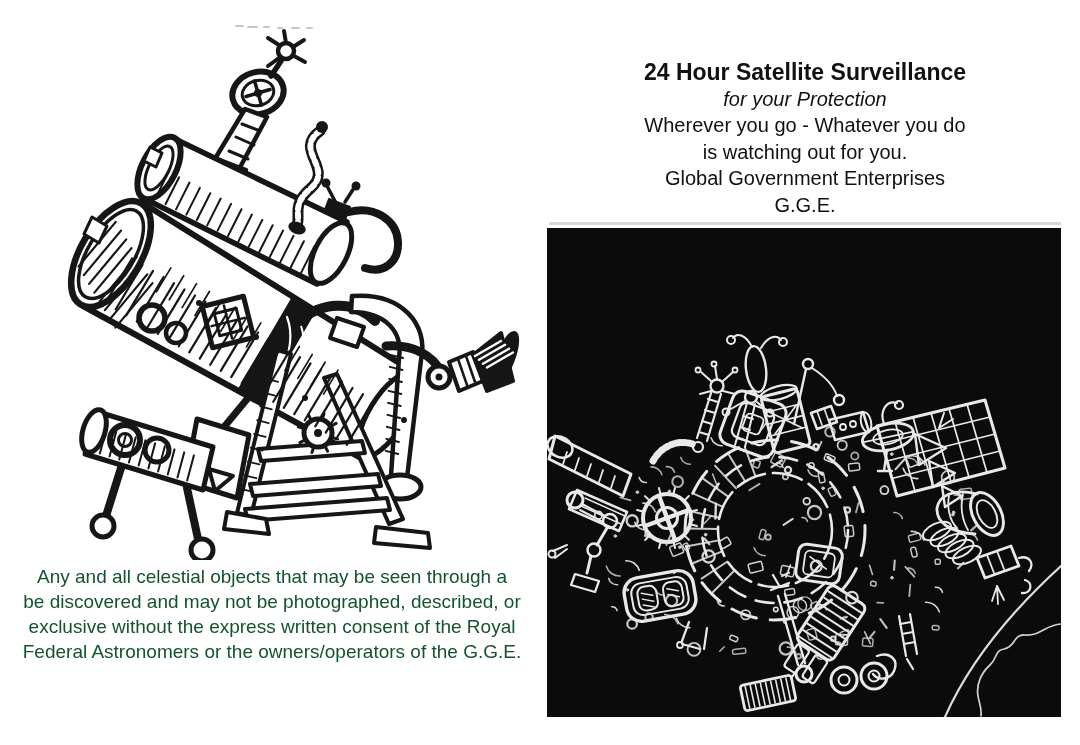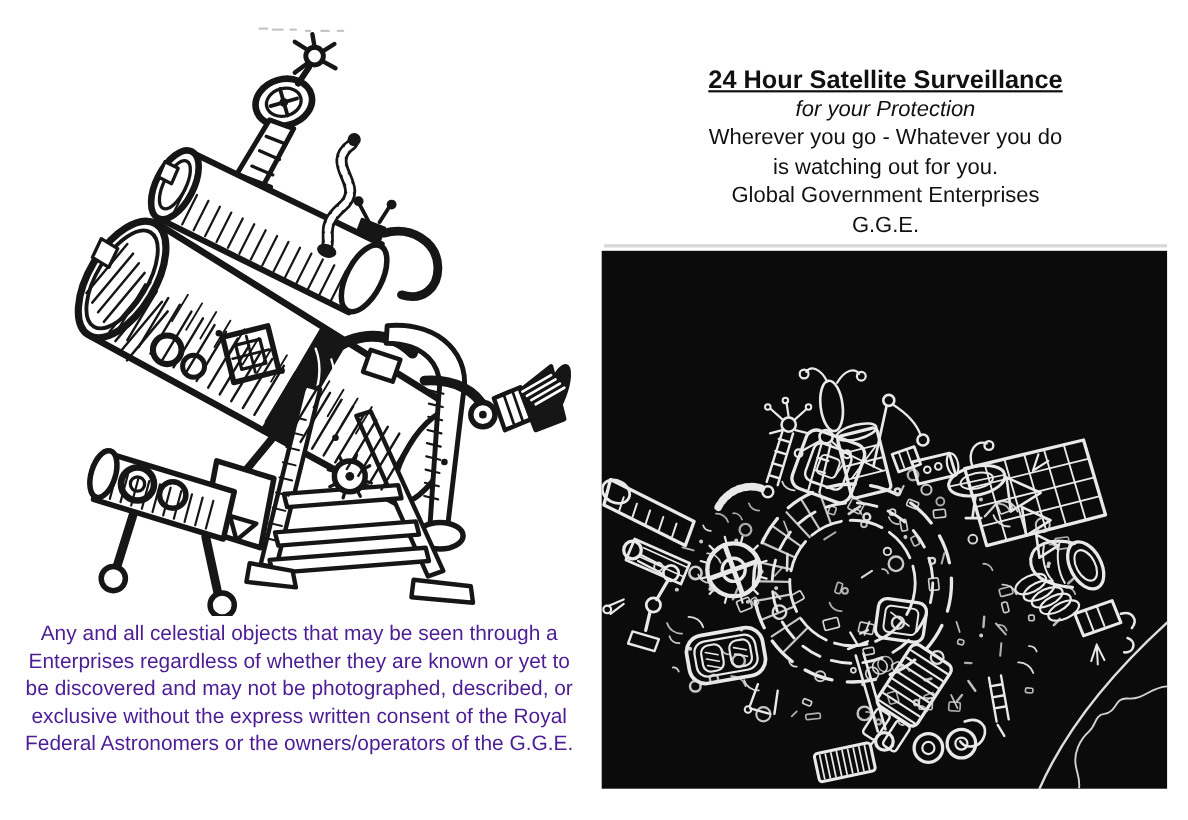--- a/index.html
+++ b/index.html
@@ -1,24 +1,24 @@
 <!DOCTYPE html>
 <html><head>
 <meta charset="utf-8">
 <style>
   html,body{margin:0;padding:0;background:#ffffff;}
   body{width:1080px;height:745px;font-family:"Liberation Sans",sans-serif;}
   .canvas{position:relative;width:1080px;height:745px;background:#ffffff;overflow:hidden;}
   svg{display:block;}
   .telescope-svg{position:absolute;left:0;top:0;}
-  .caption{position:absolute;left:4px;top:564px;width:536px;text-align:center;color:#4c1d95;
+  .caption{position:absolute;left:4px;top:564px;width:536px;text-align:center;color:#14532d;
            font-size:19px;line-height:25px;}
   .cap-line{white-space:nowrap;}
   .header{position:absolute;left:548px;top:59px;width:514px;text-align:center;color:#111;line-height:26.5px;}
-  .h-title{font-size:23px;font-weight:bold;white-space:nowrap;text-decoration:underline;}
+  .h-title{font-size:23px;font-weight:bold;white-space:nowrap;}
   .h-sub{font-size:20px;font-style:italic;white-space:nowrap;}
   .h-line{font-size:20px;white-space:nowrap;}
   .panel-edge{position:absolute;left:549px;top:222px;width:512px;height:3px;background:#d8d8d8;}
   .panel{position:absolute;left:547px;top:228px;width:514px;height:489px;background:#0b0b0b;}
 </style>
 </head>
 <body>
 
 <div class="canvas">
 
@@ -227,21 +227,20 @@
           <line x1="250.88888888888889" y1="447.77777777777777" x2="262.5288888888889" y2="450.65777777777777" stroke="#161616" stroke-width="1.8" stroke-linecap="round" opacity="1"></line>
           <line x1="247.77777777777777" y1="461.55555555555554" x2="259.41777777777776" y2="464.43555555555554" stroke="#161616" stroke-width="1.8" stroke-linecap="round" opacity="1"></line>
           <line x1="244.66666666666666" y1="475.33333333333337" x2="256.3066666666667" y2="478.21333333333337" stroke="#161616" stroke-width="1.8" stroke-linecap="round" opacity="1"></line>
           <line x1="241.55555555555554" y1="489.1111111111111" x2="253.19555555555553" y2="491.9911111111111" stroke="#161616" stroke-width="1.8" stroke-linecap="round" opacity="1"></line>
         </g>
     </g>
   </svg>
 
   <div class="caption">
     <div class="cap-line">Any and all celestial objects that may be seen through a</div>
-    <div class="cap-line">Enterprises regardless of whether they are known or yet to</div>
     <div class="cap-line">be discovered and may not be photographed, described, or</div>
     <div class="cap-line">exclusive without the express written consent of the Royal</div>
     <div class="cap-line">Federal Astronomers or the owners/operators of the G.G.E.</div>
   </div>
 
   <div class="header">
     <div class="h-title">24 Hour Satellite Surveillance</div>
     <div class="h-sub">for your Protection</div>
     <div class="h-line">Wherever you go - Whatever you do</div>
     <div class="h-line">is watching out for you.</div>

